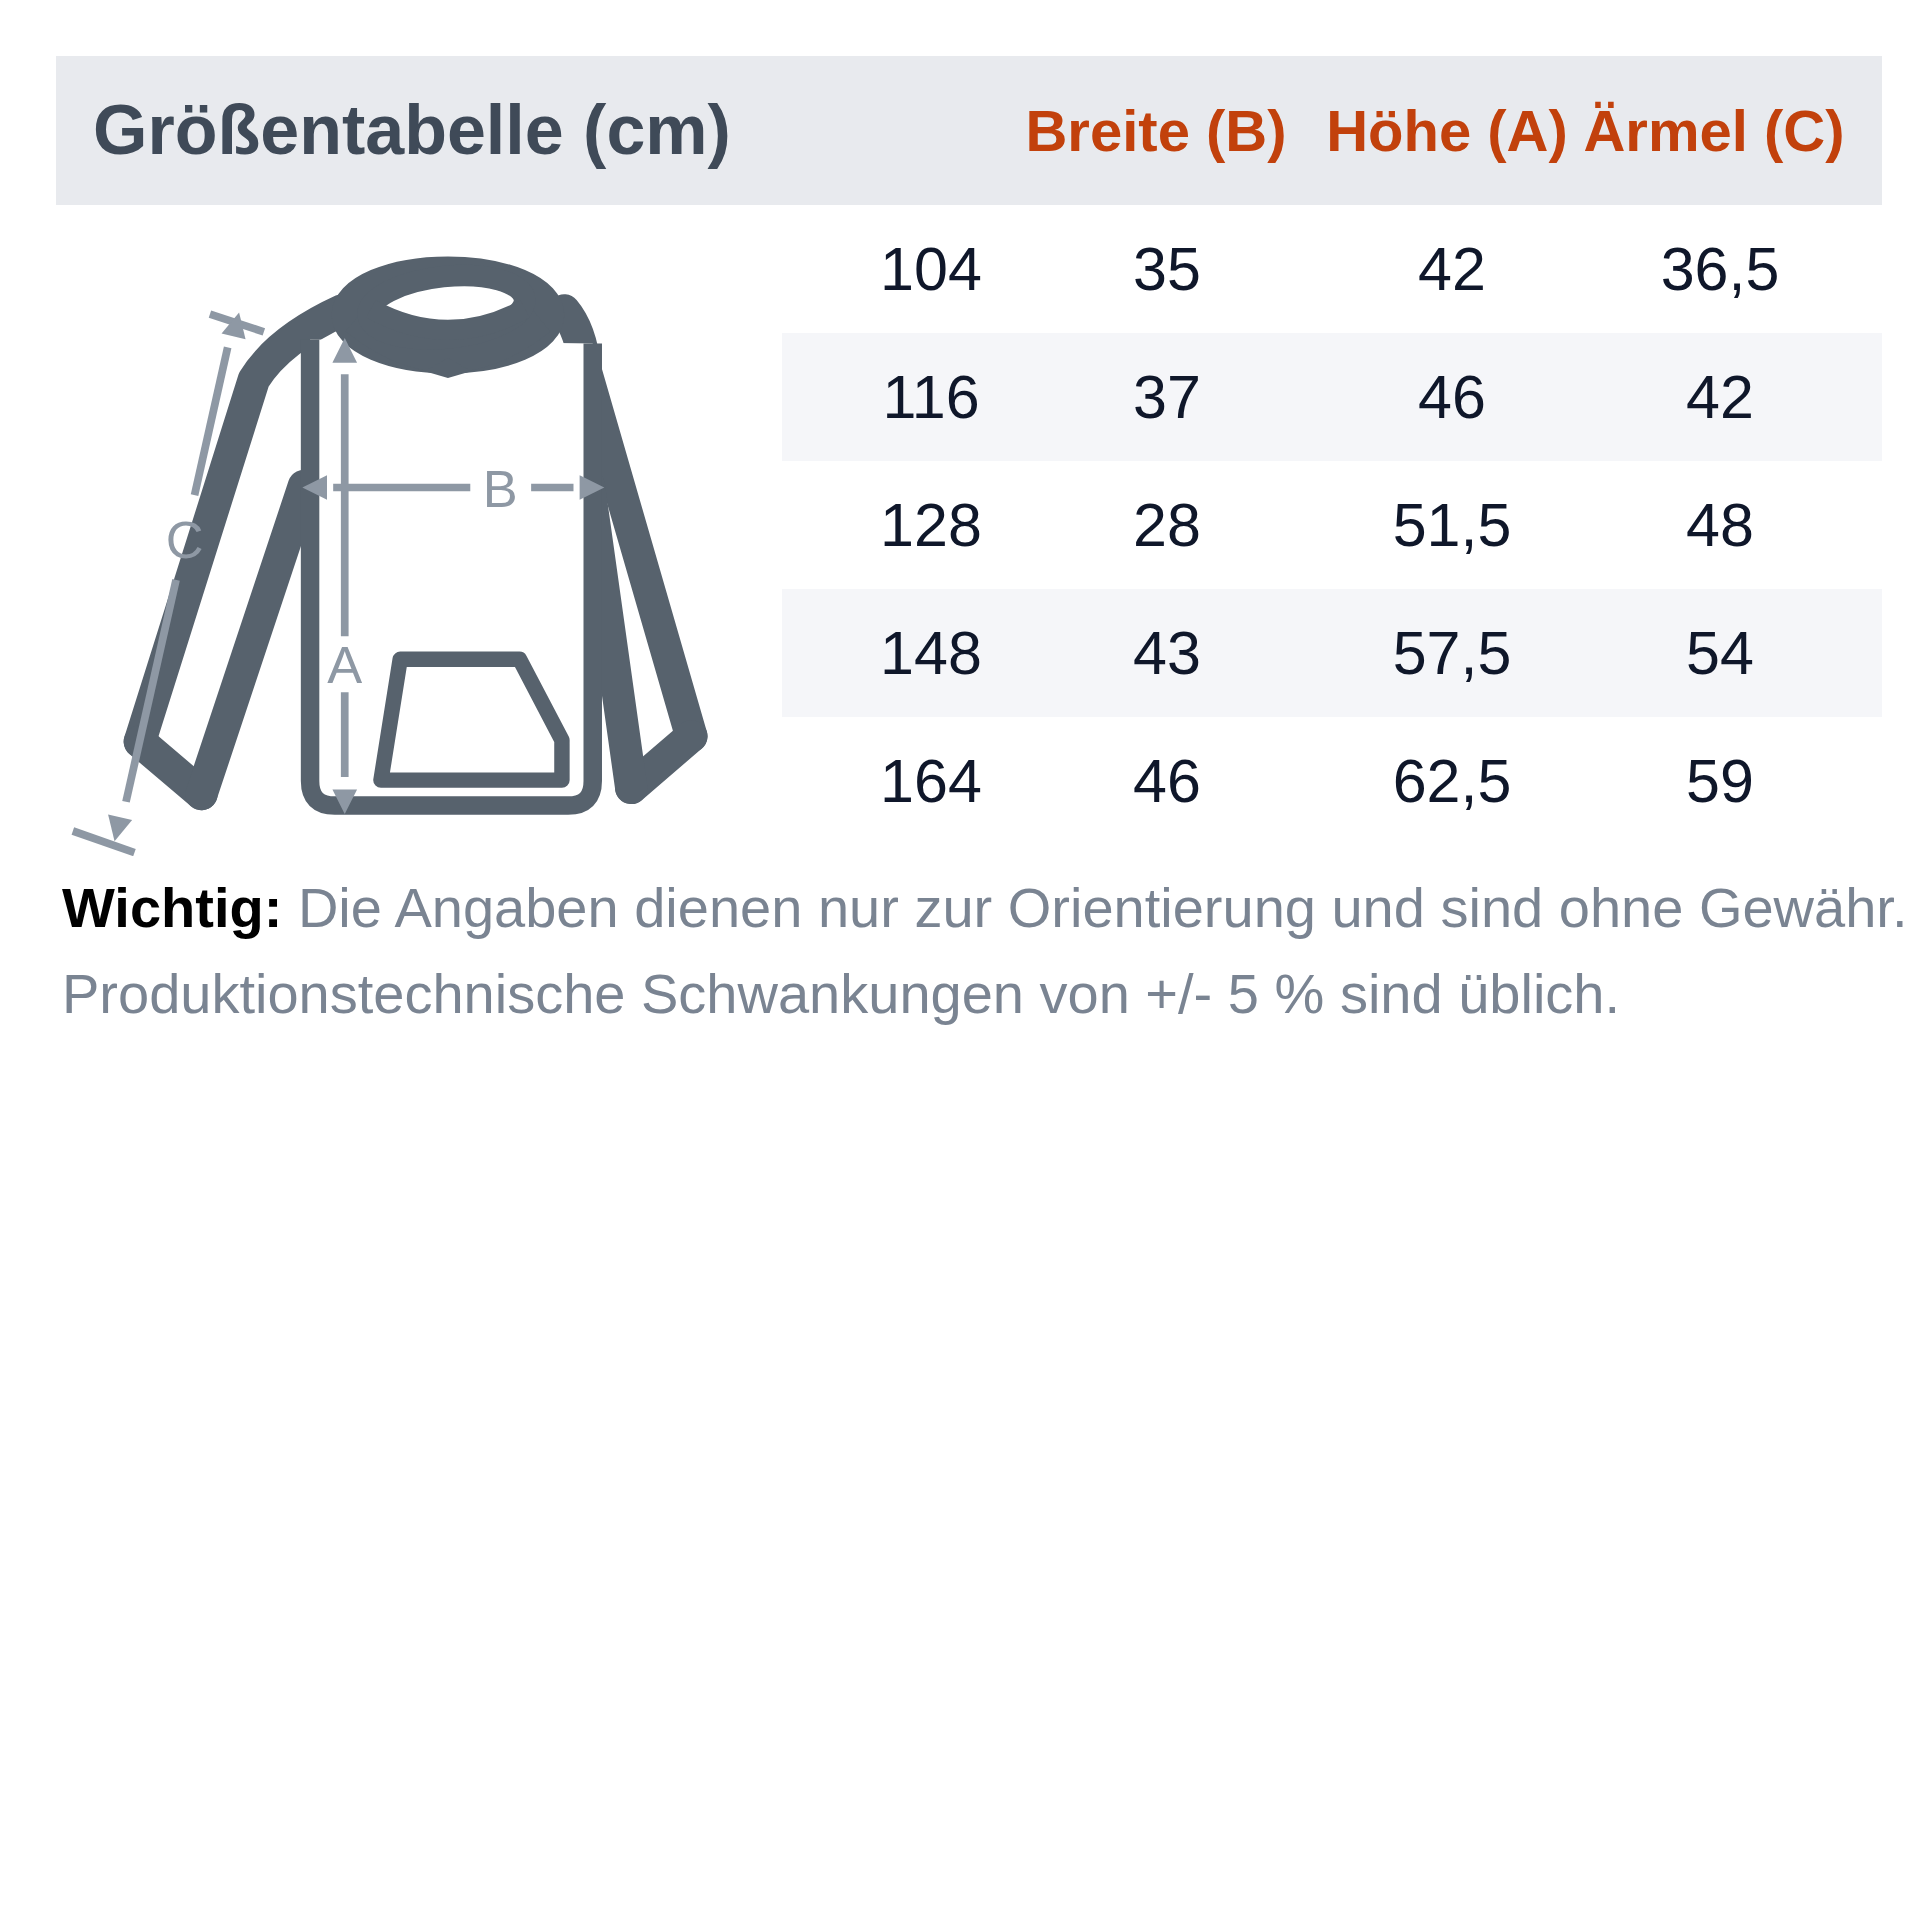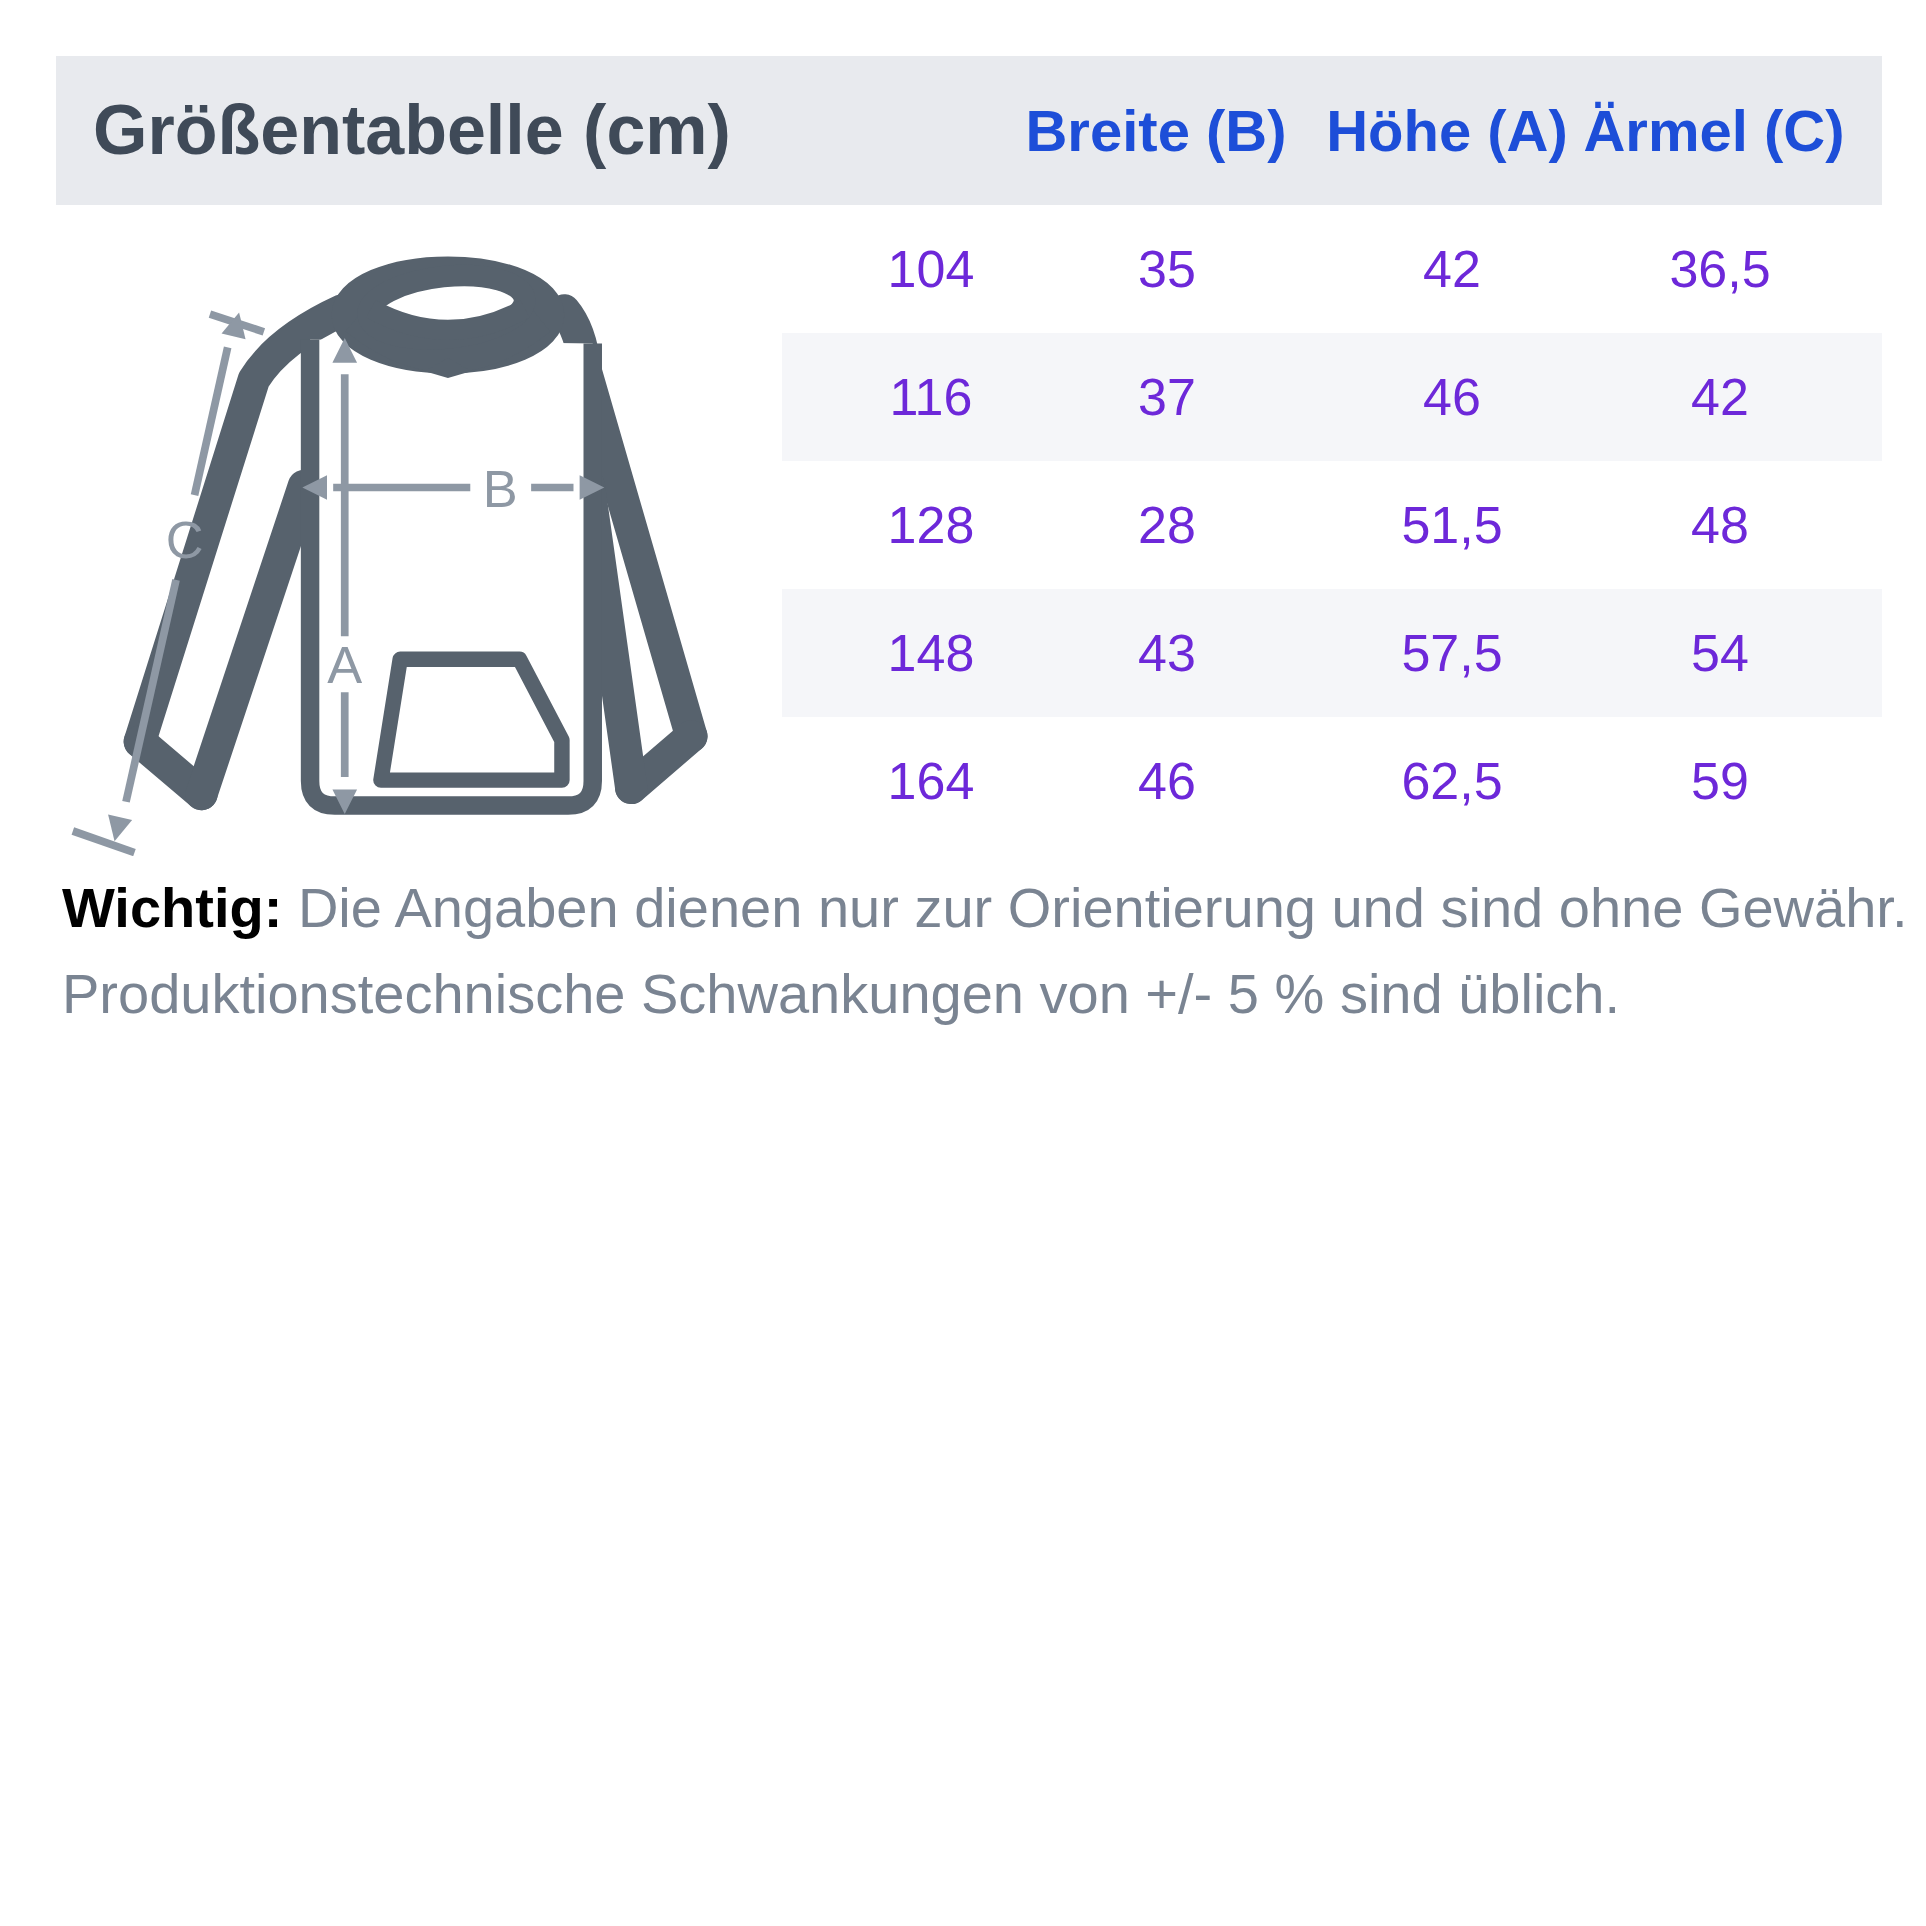--- a/index.html
+++ b/index.html
@@ -4,31 +4,31 @@
 <style>
   html,body{margin:0;padding:0;background:#ffffff;}
   body{width:1926px;height:1926px;position:relative;font-family:"Liberation Sans",sans-serif;}
   .canvas{position:absolute;inset:0;background:#ffffff;overflow:hidden;}
 
   
   .header-band{position:absolute;left:56px;top:56px;width:1826px;height:149px;background:#e8eaee;}
   .title{position:absolute;left:37px;top:0;height:149px;line-height:149px;
          font-size:70px;font-weight:bold;color:#3f4a58;white-space:nowrap;}
   .hc{position:absolute;top:0;height:149px;line-height:149px;font-size:58px;font-weight:bold;
-      color:#1d4ed8;width:354px;margin-left:-177px;text-align:center;white-space:nowrap;}
+      color:#c2410c;width:354px;margin-left:-177px;text-align:center;white-space:nowrap;}
   .hc.h2{left:1100px;}   
   .hc.h3{left:1391px;}   
   .hc.h4{left:1658px;}   
 
   
   .rows{position:absolute;left:782px;top:205px;width:1100px;}
   .row{position:relative;height:128px;}
   .row:nth-child(even){background:#f5f6f9;}
   .cell{position:absolute;top:0;height:128px;line-height:128px;width:262px;margin-left:-131px;
-        text-align:center;font-size:52px;color:#6d28d9;white-space:nowrap;}
+        text-align:center;font-size:61px;color:#0f172a;white-space:nowrap;}
   .cell.c1{left:149px;}  
   .cell.c2{left:385px;}  
   .cell.c3{left:670px;}  
   .cell.c4{left:938px;} 
 
   
   .hoodie{position:absolute;left:69px;top:216px;}
 
   
   .note{position:absolute;left:62px;top:865px;width:1865px;margin:0;

